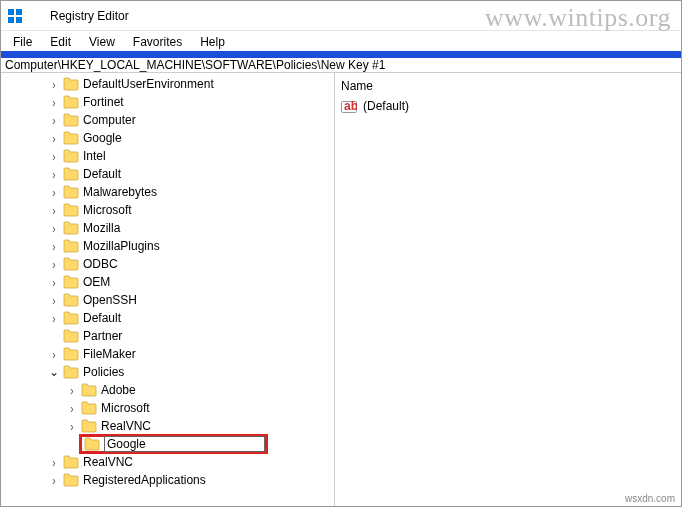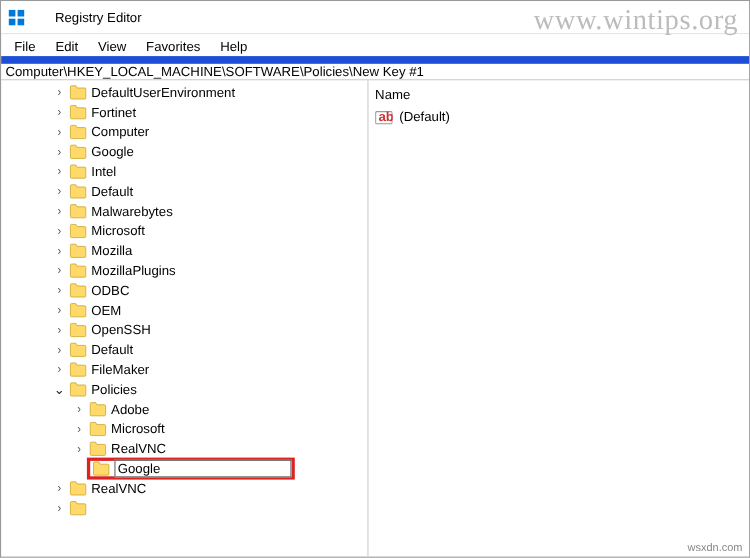--- a/index.html
+++ b/index.html
@@ -191,20 +191,29 @@
       <div class="tree-row" style="padding-left: 46px;">
         <span class="expander" style="transform: scaleY(1.2); color: rgb(85, 85, 85);">›</span>
         <span class="folder-icon">
           <svg class="folder" viewBox="0 0 16 14">
             <path d="M1 3 L1 12 Q1 13 2 13 L14 13 Q15 13 15 12 L15 4 Q15 3 14 3 L7 3 L6 1 L2 1 Q1 1 1 2 Z" fill="#ffd96a" stroke="#c9a227" stroke-width="0.7"></path>
           </svg>
         </span>
         <span class="label">Default</span>
       </div>
       <div class="tree-row" style="padding-left: 46px;">
+        <span class="expander"></span>
+        <span class="folder-icon">
+          <svg class="folder" viewBox="0 0 16 14">
+            <path d="M1 3 L1 12 Q1 13 2 13 L14 13 Q15 13 15 12 L15 4 Q15 3 14 3 L7 3 L6 1 L2 1 Q1 1 1 2 Z" fill="#ffd96a" stroke="#c9a227" stroke-width="0.7"></path>
+          </svg>
+        </span>
+        <span class="label">Partner</span>
+      </div>
+      <div class="tree-row" style="padding-left: 46px;">
         <span class="expander" style="transform: scaleY(1.2); color: rgb(85, 85, 85);">›</span>
         <span class="folder-icon">
           <svg class="folder" viewBox="0 0 16 14">
             <path d="M1 3 L1 12 Q1 13 2 13 L14 13 Q15 13 15 12 L15 4 Q15 3 14 3 L7 3 L6 1 L2 1 Q1 1 1 2 Z" fill="#ffd96a" stroke="#c9a227" stroke-width="0.7"></path>
           </svg>
         </span>
         <span class="label">FileMaker</span>
       </div>
       <div class="tree-row" style="padding-left: 46px;">
         <span class="expander" style="color: rgb(34, 34, 34); font-size: 12px;">⌄</span>
@@ -262,20 +271,21 @@
         </span>
         <span class="label">RealVNC</span>
       </div>
       <div class="tree-row" style="padding-left: 46px;">
         <span class="expander" style="transform: scaleY(1.2); color: rgb(85, 85, 85);">›</span>
         <span class="folder-icon">
           <svg class="folder" viewBox="0 0 16 14">
             <path d="M1 3 L1 12 Q1 13 2 13 L14 13 Q15 13 15 12 L15 4 Q15 3 14 3 L7 3 L6 1 L2 1 Q1 1 1 2 Z" fill="#ffd96a" stroke="#c9a227" stroke-width="0.7"></path>
           </svg>
         </span>
+        <span class="label">RegisteredApplications</span>
       </div>
     </div>
   <div class="values-panel">
     <div class="values-header">Name</div>
     <div class="value-row">
       <span class="value-icon">
         <svg viewBox="0 0 16 16">
             <rect x="0.5" y="2.5" width="15" height="11" rx="1" fill="#fff" stroke="#999"></rect>
             <text x="3" y="11" font-size="8" fill="#c33" font-weight="bold">ab</text>
           </svg>

